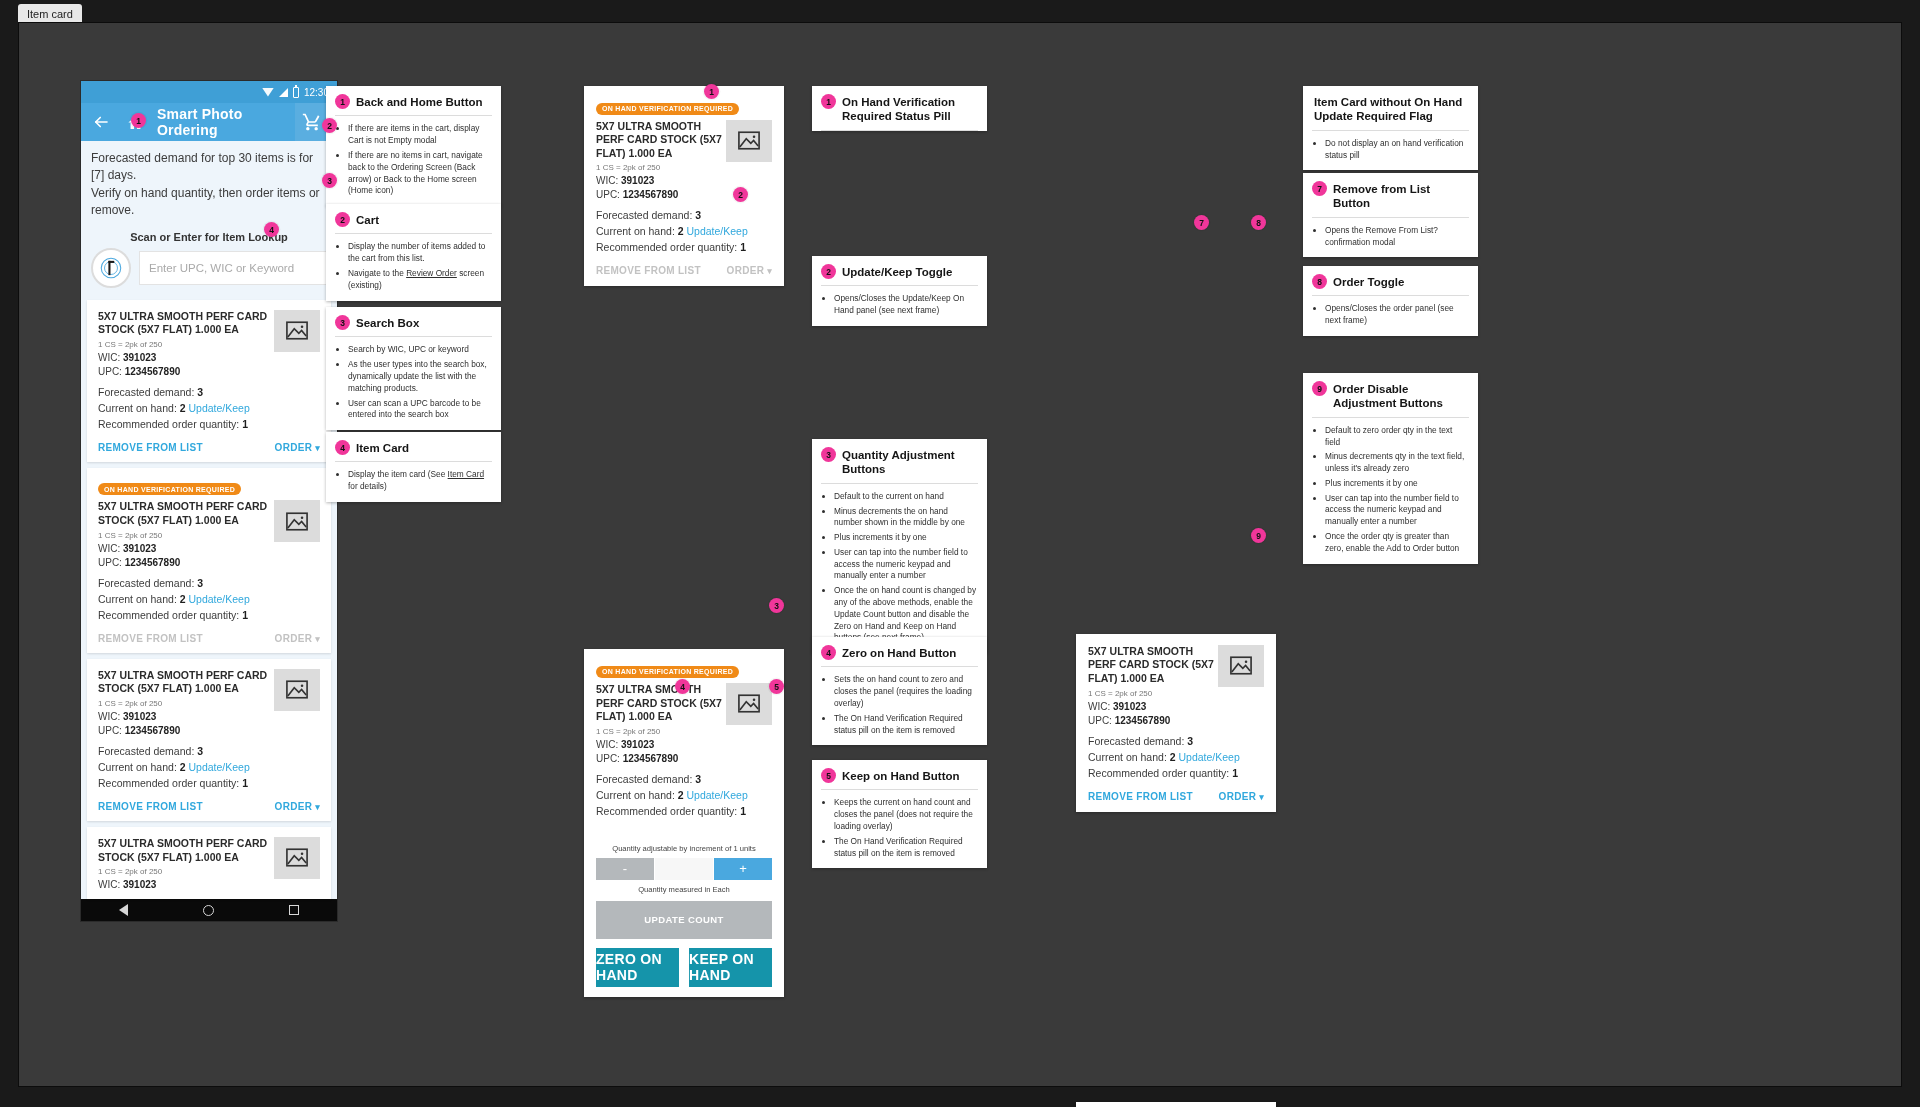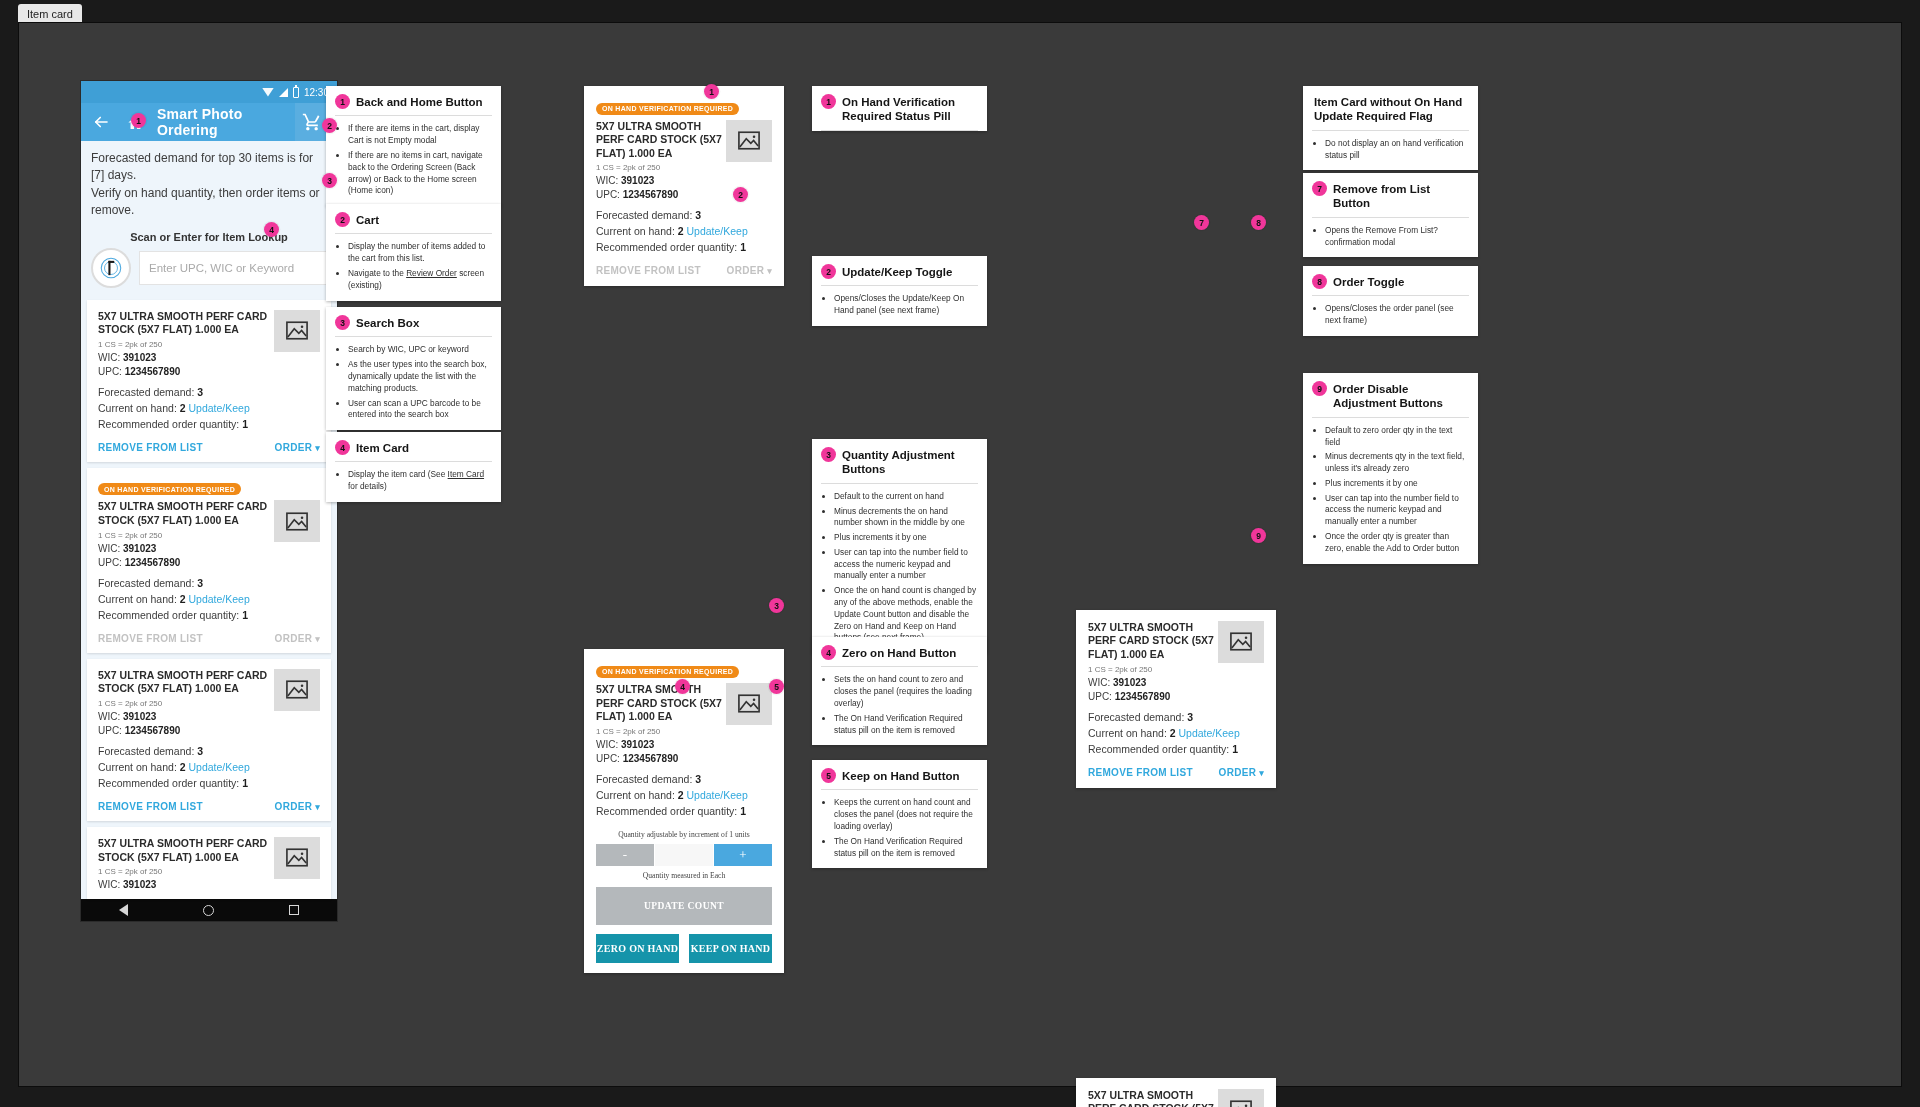--- a/index.html
+++ b/index.html
@@ -120,34 +120,34 @@
     font-size:8.5px;font-weight:bold;display:flex;align-items:center;justify-content:center;
     flex:0 0 auto;
   }
   .badge.float { position:absolute; z-index:6; box-shadow:0 0 0 1.5px rgba(0,0,0,.04); }
 
   
   .det-card {
     background:#fff; width:200px; padding:11px 12px 10px; position:relative;
     box-shadow:0 1px 3px rgba(0,0,0,.3);
   }
-  .qty-panel { margin-top:13px;font-family:Liberation Serif, serif; }
+  .qty-panel { margin-top:27px; }
   .qty-cap { text-align:center; font-size:7.6px; color:#444; margin-bottom:5px; }
   .qty-row { display:flex; gap:1px; height:22px; }
   .qty-btn-minus { flex:1; background:#b4b8bb; color:#fff; display:flex; align-items:center; justify-content:center; font-size:13px; }
   .qty-val { flex:1; background:#f7f7f7; display:flex;align-items:center;justify-content:center;font-size:12px;color:#333; }
   .qty-btn-plus { flex:1; background:#4aa8df; color:#fff; display:flex;align-items:center;justify-content:center;font-size:13px; }
   .qty-sub { text-align:center; font-size:7.6px; color:#444; margin:5px 0 7px; }
   .update-count {
     height:38px; background:#b4b8bb; color:#fff; font-size:9.5px; font-weight:bold;
     display:flex;align-items:center;justify-content:center; letter-spacing:.4px;
   }
   .tealrow { display:flex; gap:10px; margin-top:9px; }
   .teal-btn {
-    flex:1; height:29px; background:#1594aa; color:#fff; font-size:10px; font-weight:bold;
+    flex:1; height:39px; background:#1594aa; color:#fff; font-size:14px; font-weight:bold;
     display:flex;align-items:center;justify-content:center; letter-spacing:.3px;
   }
   svg { display:block; }
 </style>
 </head>
 <body>
 
 <div class="top-chip">Item card</div>
 
 <div class="canvas">

